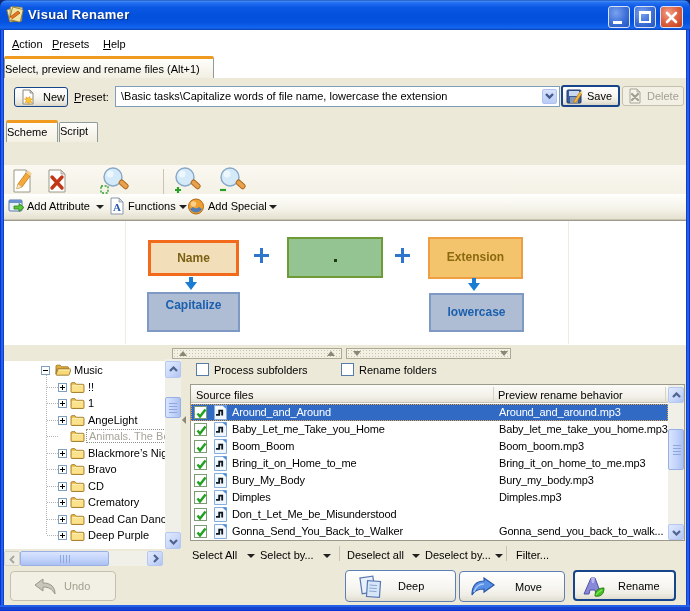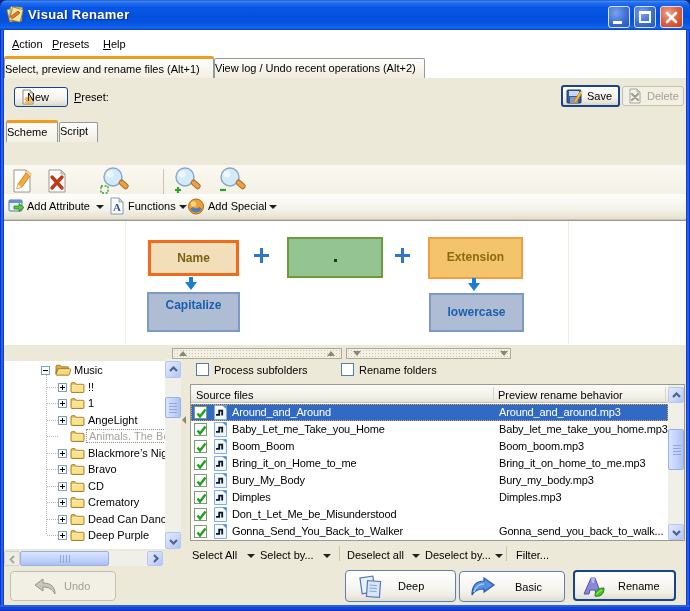--- a/index.html
+++ b/index.html
@@ -157,35 +157,40 @@
 <div class="abs" id="menubar">
   <div class="abs menuitem" style="left:8px"><u>A</u>ction</div>
   <div class="abs menuitem" style="left:48px"><u>P</u>resets</div>
   <div class="abs menuitem" style="left:99px"><u>H</u>elp</div>
 </div>
 
 <div class="abs" id="tabstrip1">
   <div class="abs" id="tab1">
       <div class="abs tabtxt">Select, preview and rename files (Alt+1)</div>
     </div>
-  <div class="abs" id="tab2">
-      <div class="abs tabtxt" style="top:3px">View log / Undo recent operations (Alt+2)</div>
-    </div>
 </div>
 
 <div class="abs" id="presetrow">
   <div class="abs xpbtn" id="btn-new">
     <svg class="abs" style="left:4px;top:1px" width="17" height="17" viewBox="0 0 17 17">
       <path d="M4 1 L11 1 L14 4 L14 15 L4 15 Z" fill="#fff" stroke="#8A887C" stroke-width="1"></path>
       <path d="M11 1 L11 4 L14 4 Z" fill="#D8D4C8" stroke="#8A887C" stroke-width="0.8"></path>
       <path d="M5.5 10 L7.5 11.5 L6 13.5 L8.5 13 L9.5 15.5 L10.5 13 L13 13.6 L11.5 11.5 L13.5 10 L11 9.8 L10.7 7.5 L9 9.2 L6.8 8 L7.6 10.2 Z" fill="#FFC830" stroke="#E09010" stroke-width="0.6"></path>
     </svg>
-    <span class="abs" style="left:12px;top:3px">New</span>
+    <span class="abs" style="left:28px;top:3px">New</span>
   </div>
   <div class="abs" style="left:70px;top:13px"><u>P</u>reset:</div>
+  <div class="abs" id="combo">
+    <div class="abs" style="left:5px;top:3px">\Basic tasks\Capitalize words of file name, lowercase the extension</div>
+    <div class="abs" id="combo-arrow">
+      <svg class="abs" style="left:2px;top:3px" width="9" height="8" viewBox="0 0 9 8">
+        <path d="M1 1 L4.5 4.5 L8 1" stroke="#44598C" stroke-width="2.4" fill="none"></path>
+      </svg>
+    </div>
+  </div>
   <div class="abs xpbtn" id="btn-save">
     <svg class="abs" style="left:3px;top:1px" width="17" height="17" viewBox="0 0 17 17">
       <rect x="1" y="2" width="14" height="13" rx="1" fill="#3A5A9C" stroke="#1E3A6E" stroke-width="1"></rect>
       <rect x="3" y="3" width="10" height="5" fill="#C8D8F0"></rect>
       <rect x="4" y="9" width="8" height="6" fill="#8898B8"></rect>
       <path d="M8 13 L13.5 4.5 L15.5 6 L10.5 14 L8 15 Z" fill="#F5B83A" stroke="#B87818" stroke-width="0.7"></path>
       <path d="M13.5 4.5 L15.8 2.8 L17 4.5 L15.5 6 Z" fill="#F8D890"></path>
     </svg>
     <span class="abs" style="left:24px;top:3px">Save</span>
   </div>
@@ -654,21 +659,21 @@
       <rect x="9" y="6" width="13" height="16" fill="#D8E6FA" stroke="#5878B0" stroke-width="1.2" transform="rotate(4 15 14)"></rect>
       <path d="M11.5 10 L19 10.6 M11.3 13 L18.8 13.6 M11.1 16 L18.6 16.6" stroke="#88A8D0" stroke-width="1"></path>
     </svg>
     <span class="abs" style="left:52px;top:9px">Deep</span>
   </div>
   <div class="abs bigbtn" id="btn-move">
     <svg class="abs" style="left:9px;top:5px" width="27" height="22" viewBox="0 0 27 22">
       <path d="M3 18 C3 8 8 4 15 4 L15 1 L25 8 L15 15 L15 12 C9 12 5 14 3 18 Z" fill="#5890E8" stroke="#2858A8" stroke-width="1.2"></path>
       <path d="M5 15 C7 9 10 7 15 7" stroke="#A8C8F8" stroke-width="1.5" fill="none"></path>
     </svg>
-    <span class="abs" style="left:55px;top:9px">Basic</span>
+    <span class="abs" style="left:55px;top:9px">Move</span>
   </div>
   <div class="abs bigbtn" id="btn-rename">
     <svg class="abs" style="left:7px;top:3px" width="25" height="25" viewBox="0 0 25 25">
       <path d="M2 19 L9 3 L13 3 L19 19 L14 19 L13 15 L8 15 L7 19 Z" fill="#8888D8" stroke="#5050A8" stroke-width="1"></path>
       <path d="M9 3 L13 3 L12 8 L10 8 Z" fill="#B8B8F0"></path>
       <path d="M13 21 C13 15 17 13 22 13 C22 19 19 22 13 21 Z" fill="#48C028" stroke="#288010" stroke-width="1"></path>
       <path d="M14 20 C16 17 18 16 20 15" stroke="#88E860" stroke-width="1.2" fill="none"></path>
     </svg>
     <span class="abs" style="left:43px;top:8px">Rename</span>
   </div>

